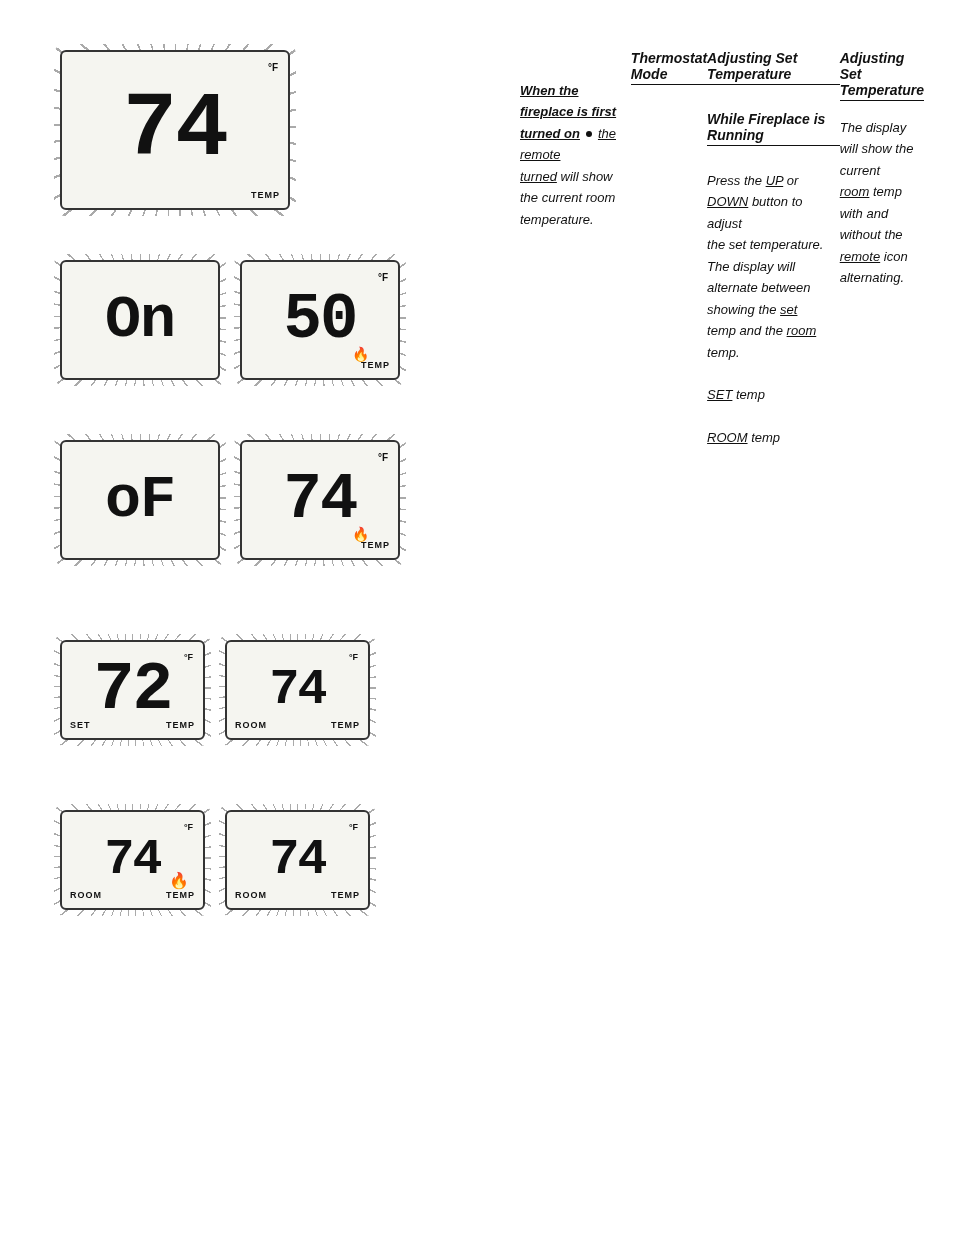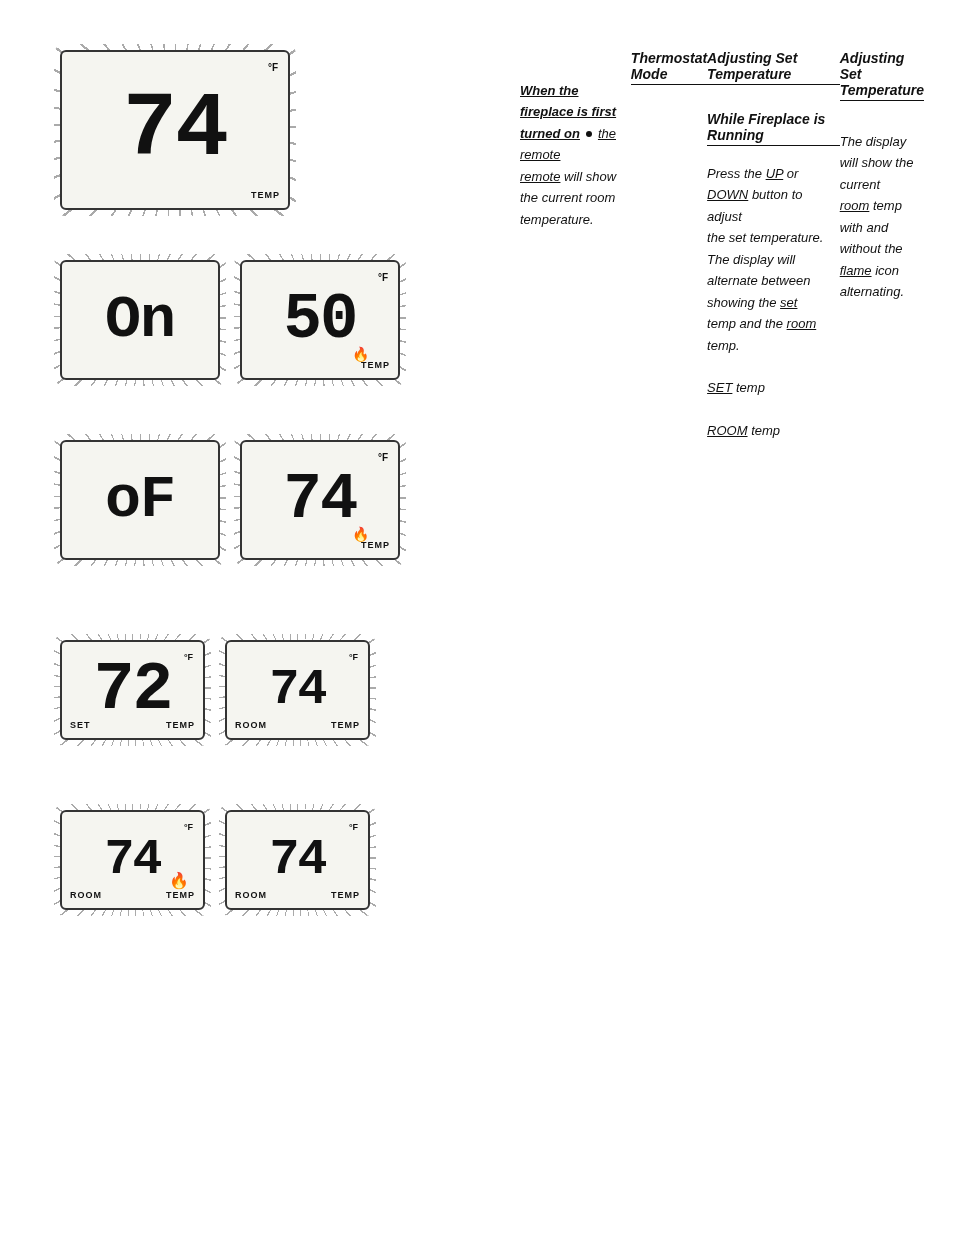--- a/index.html
+++ b/index.html
@@ -287,56 +287,56 @@
     </div>
 
   </div>
 
   <div class="right-column">
 
     <div class="text-section" style="margin-top: 30px;">
       <div class="text-body">
         <span class="underline bold">When the fireplace is first turned on</span><span class="dot-separator"></span><span class="underline">the remote</span>
         <br>
-        <span class="underline">remote</span> will show the current room<br>
+        <span class="underline">turned</span> will show the current room<br>
         temperature.
       </div>
     </div>
 
     <div style="height: 100px;"></div>
 
     <div class="text-section">
       <div class="text-section-title">Thermostat Mode</div>
     </div>
 
     <div style="height: 70px;"></div>
 
 
     <div style="height: 20px;"></div>
 
     <div class="text-section">
       <div class="text-section-title">Adjusting Set Temperature</div>
       <div class="text-section-title" style="margin-top:18px;">While Fireplace is Running</div>
-      <div class="text-body" style="margin-top: 9px;">
+      <div class="text-body" style="margin-top: 16px;">
         Press the <span class="underline">UP</span> or <span class="underline">DOWN</span> button to adjust<br>
         the set temperature. The display will<br>
         alternate between showing the <span class="underline">set</span><br>
         temp and the <span class="underline">room</span> temp.<br>
         <br>
         <span class="underline">SET</span> temp<br>
         <br>
         <span class="underline">ROOM</span> temp
       </div>
     </div>
 
     <div style="height: 10px;"></div>
 
     <div class="text-section">
       <div class="text-section-title">Adjusting Set Temperature</div>
-      <div class="text-body" style="margin-top: 22px;">
+      <div class="text-body" style="margin-top: 8px;">
         The display will show the current<br>
         <span class="underline">room</span> temp with and without the<br>
-        <span class="underline">flame</span> icon alternating.
+        <span class="underline">remote</span> icon alternating.
       </div>
     </div>
 
   </div>
 </div>
 
 </body></html>

